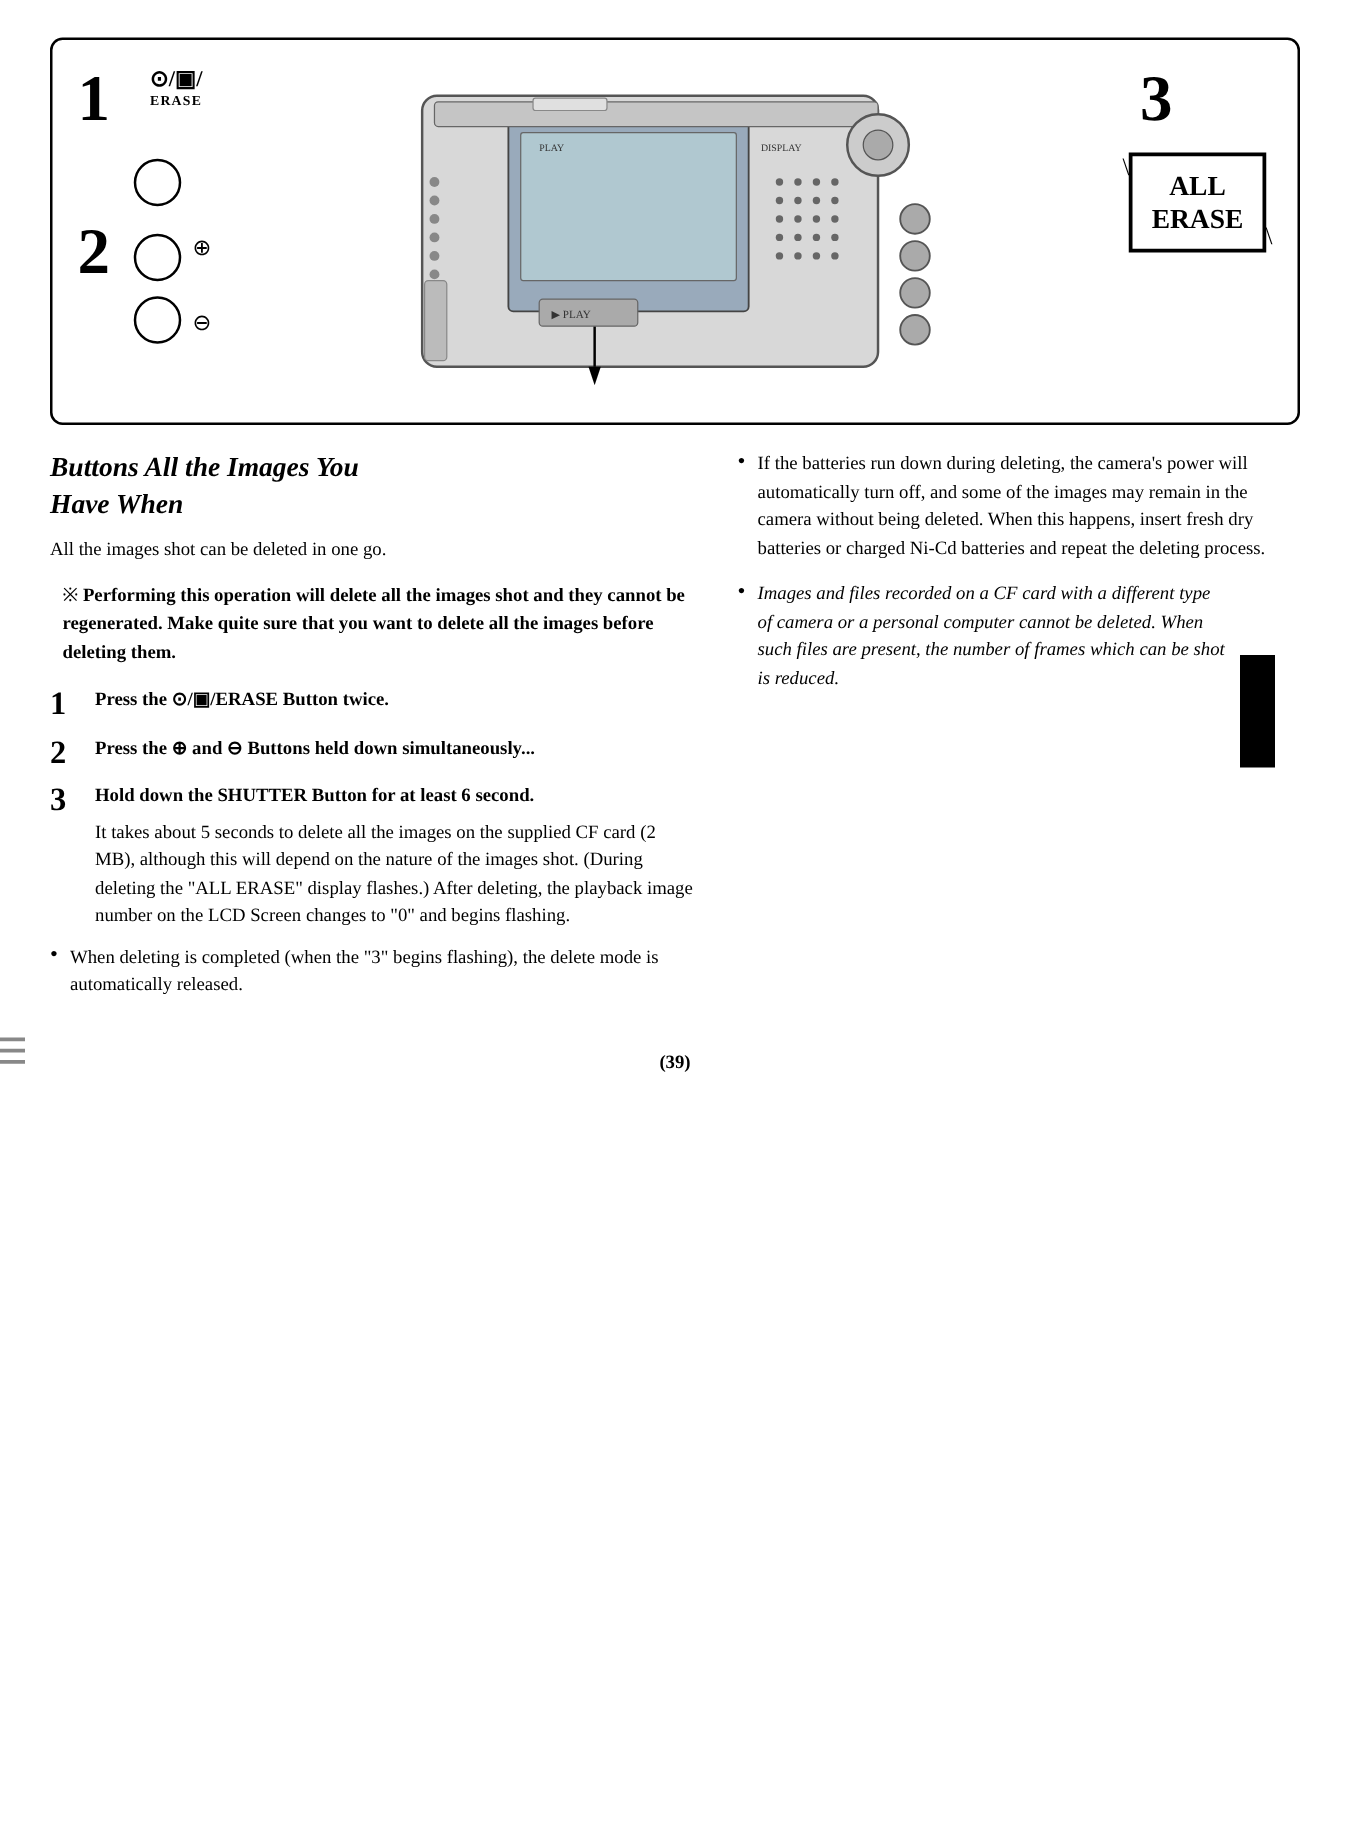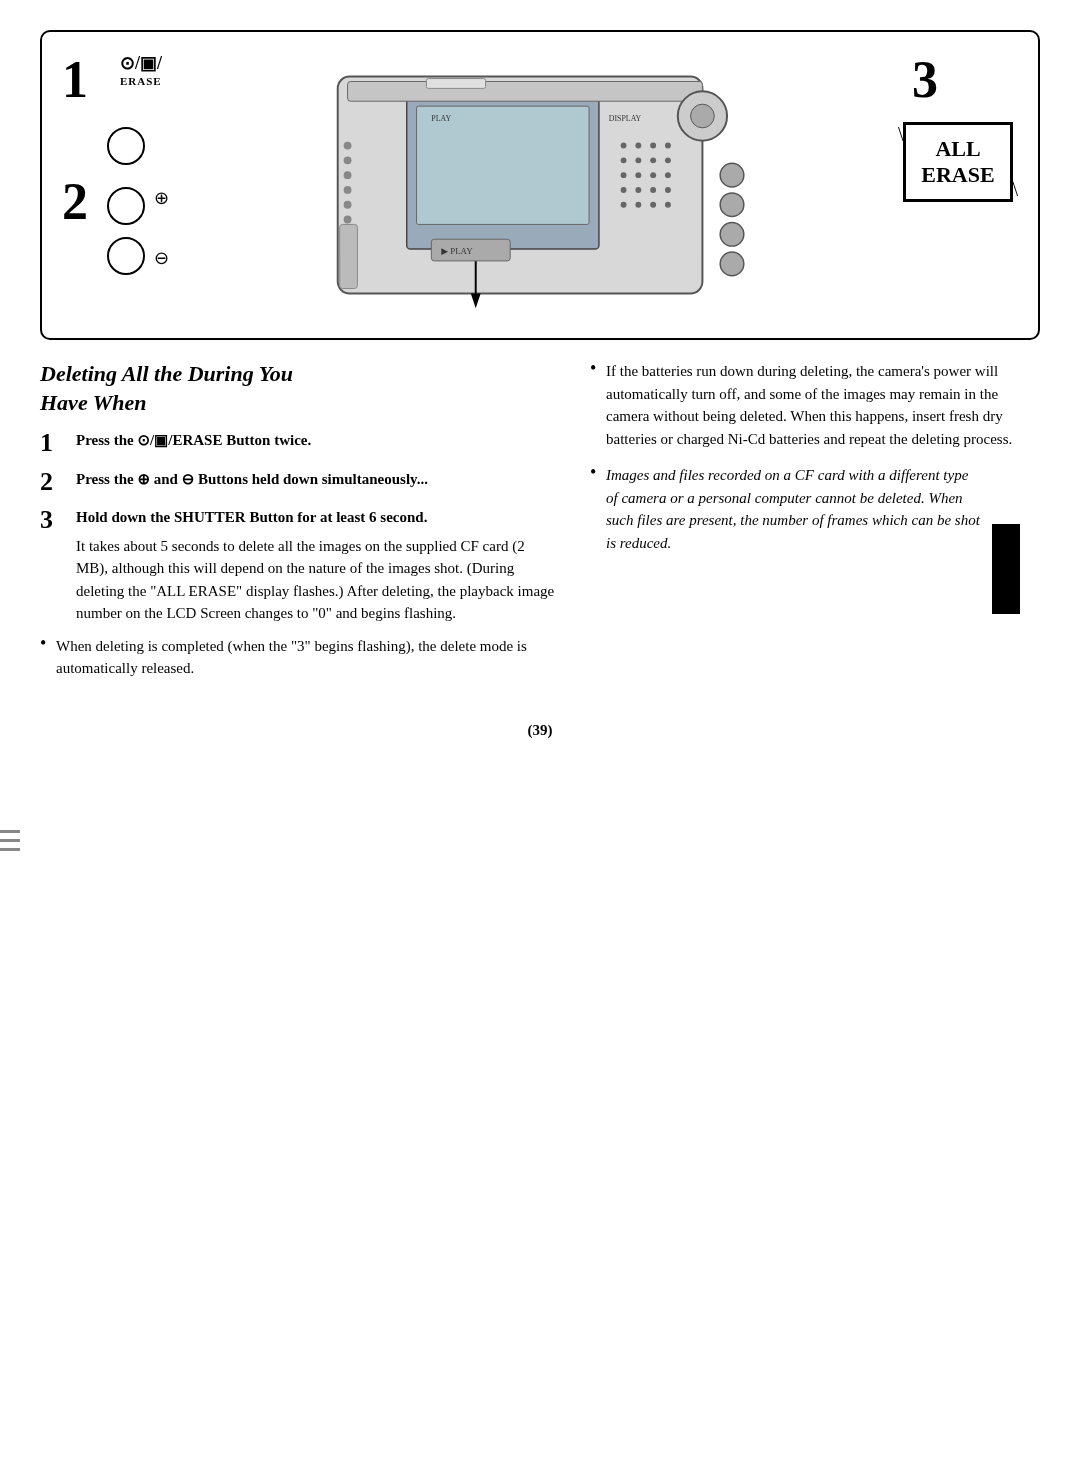--- a/index.html
+++ b/index.html
@@ -388,25 +388,32 @@
       <span class="slash-right">\</span>
     </div>
 
   </div>
 
   <div class="main-content">
 
     <div class="left-column">
 
       <div class="section-title">
-        <span>Deleting All the During You</span><br>
+        <span>Buttons All the Images You</span><br>
         <span>Have When</span>
       </div>
 
-
+      <p class="intro-text">All the images shot can be deleted in one go.</p>
+
+      <div class="warning-note">
+        <p>
+          <span class="asterisk">※</span>
+          <strong><span>Performing this operation will delete all the images shot and they cannot be regenerated. Make quite sure that you want to delete all the images before deleting them.</span></strong>
+        </p>
+      </div>
 
       <div class="step-row">
         <div class="step-num">1</div>
         <div class="step-content">
           <strong><span>Press the ⊙/▣/ERASE Button twice.</span></strong>
         </div>
       </div>
 
       <div class="step-row">
         <div class="step-num">2</div>

